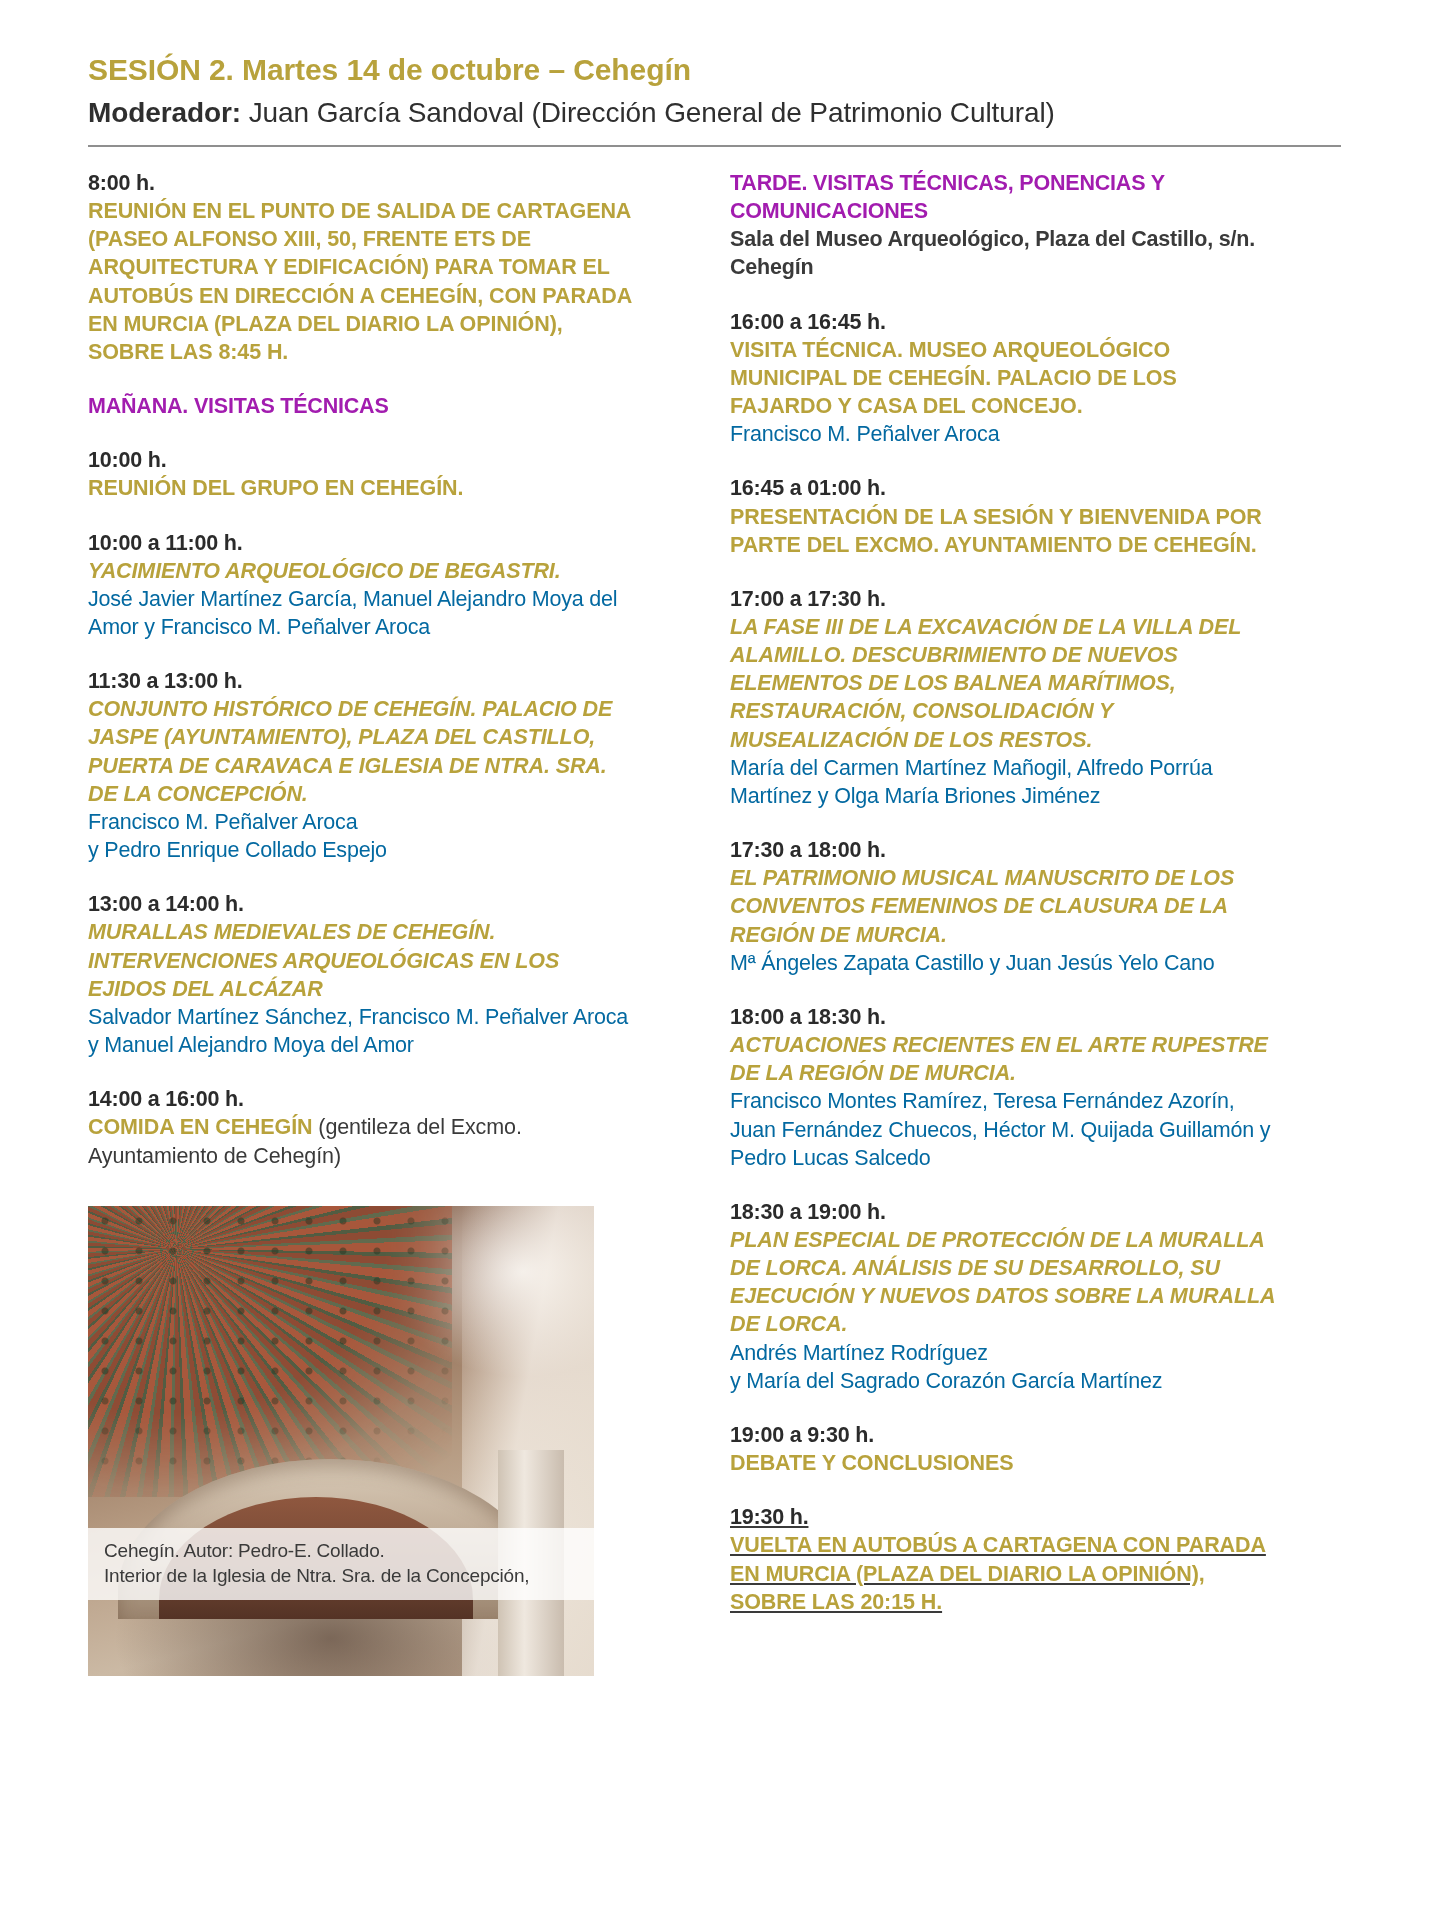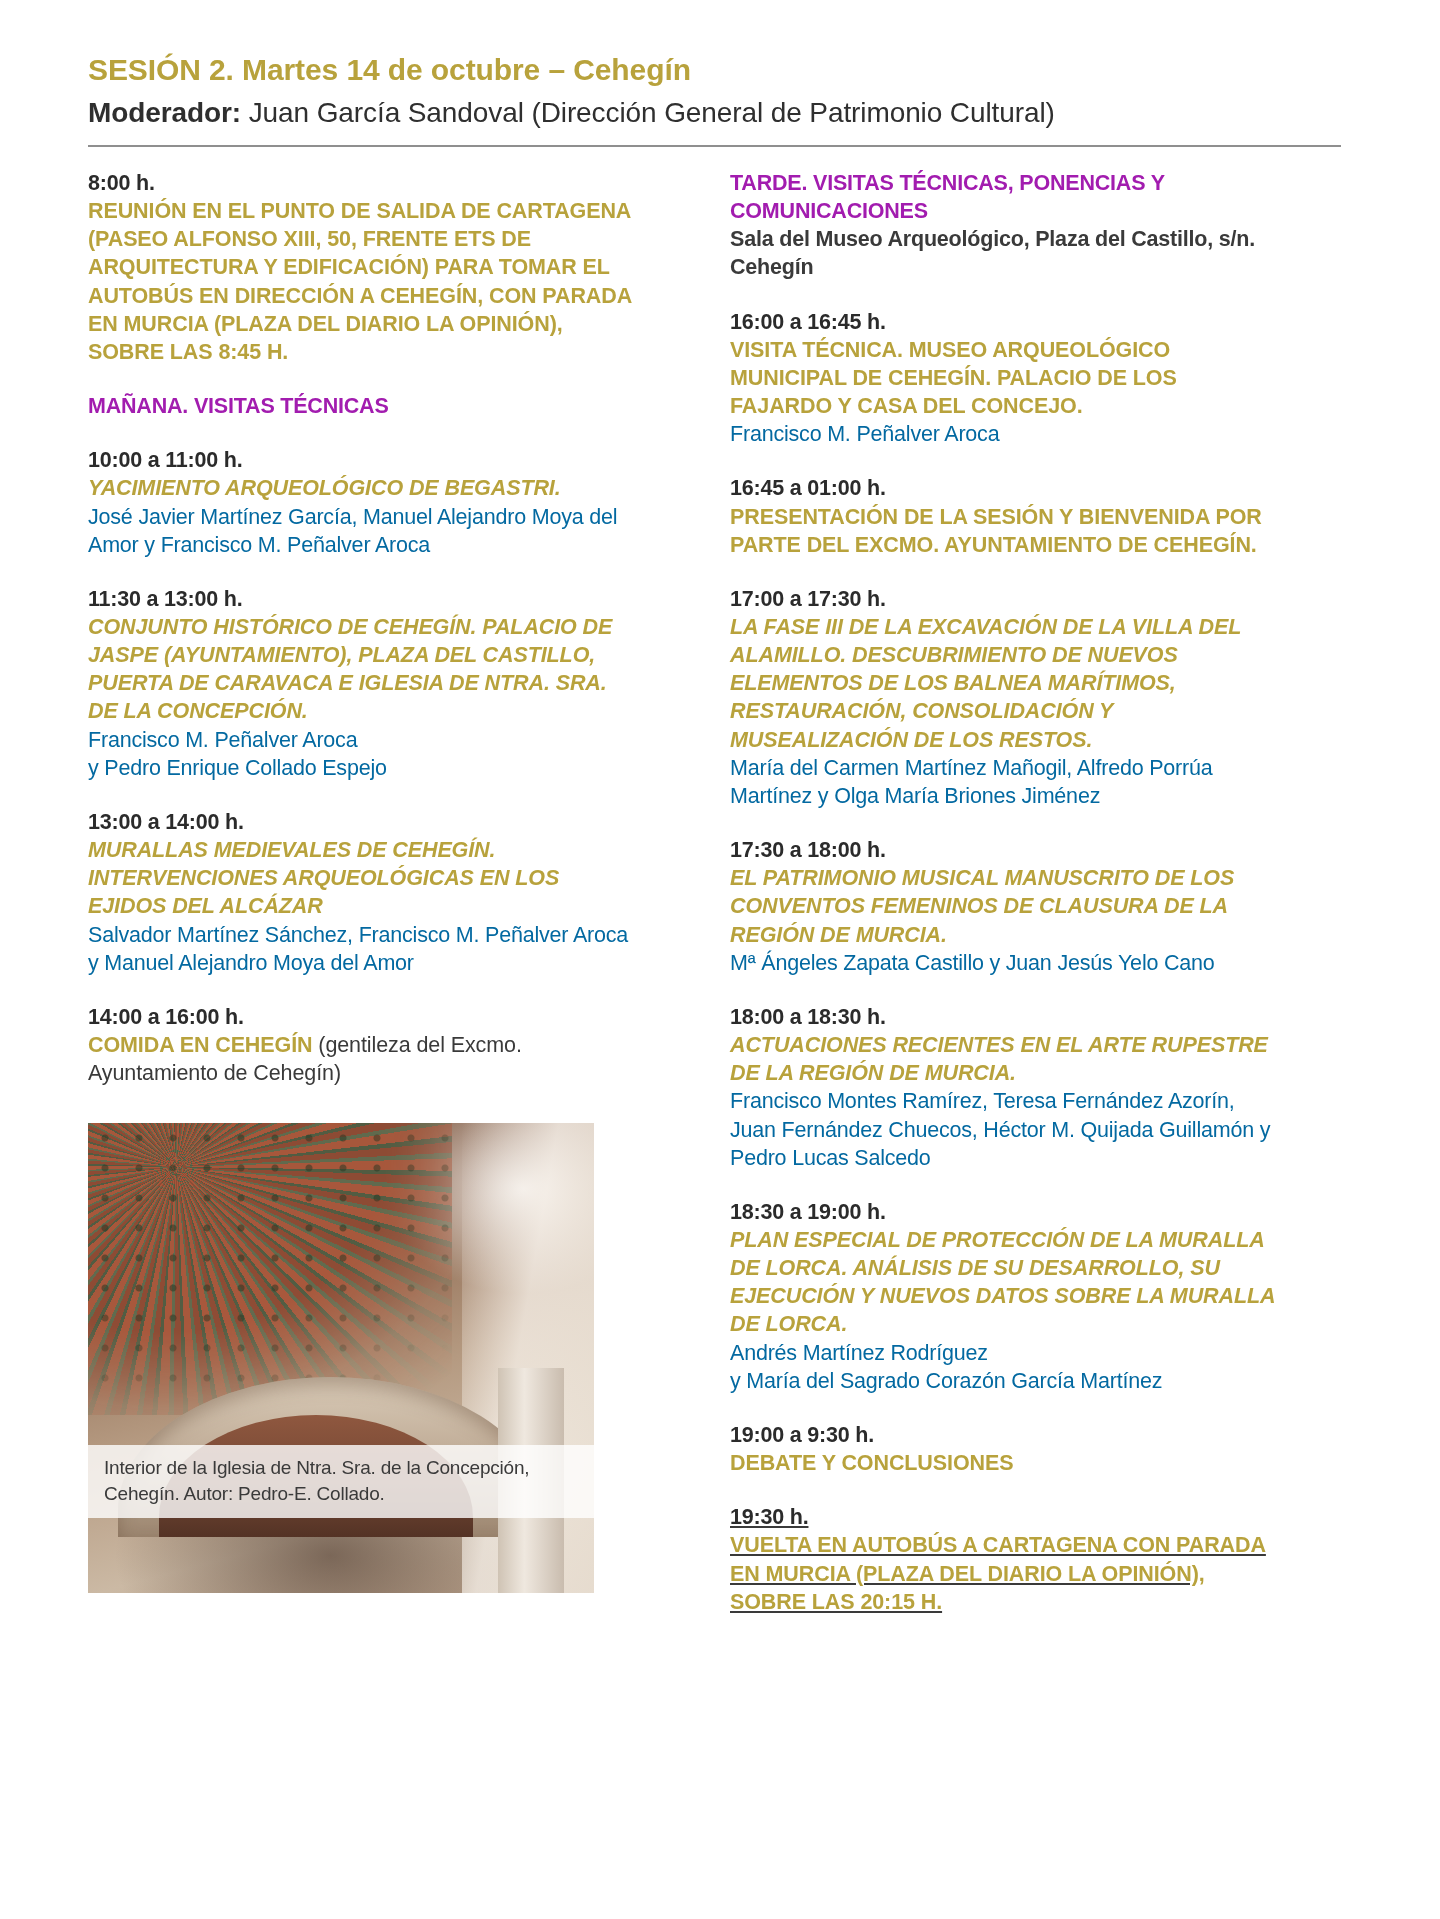--- a/index.html
+++ b/index.html
@@ -238,20 +238,24 @@
 
         <div class="block">
           <div class="time">8:00 h.</div>
           <div class="heading-gold">REUNIÓN EN EL PUNTO DE SALIDA DE CARTAGENA (PASEO ALFONSO XIII, 50, FRENTE ETS DE ARQUITECTURA Y EDIFICACIÓN) PARA TOMAR EL AUTOBÚS EN DIRECCIÓN A CEHEGÍN, CON PARADA EN MURCIA (PLAZA DEL DIARIO LA OPINIÓN), SOBRE LAS 8:45 H.</div>
         </div>
 
         <div class="block">
           <div class="heading-dark">MAÑANA. VISITAS TÉCNICAS</div>
         </div>
 
+        <div class="block">
+          <div class="time">10:00 h.</div>
+          <div class="heading-gold">REUNIÓN DEL GRUPO EN CEHEGÍN.</div>
+        </div>
 
         <div class="block">
           <div class="time">10:00 a 11:00 h.</div>
           <div class="heading-gold italic">YACIMIENTO ARQUEOLÓGICO DE BEGASTRI.</div>
           <div class="people">José Javier Martínez García, Manuel Alejandro Moya del Amor y Francisco M. Peñalver Aroca</div>
         </div>
 
         <div class="block">
           <div class="time">11:30 a 13:00 h.</div>
           <div class="heading-gold italic">CONJUNTO HISTÓRICO DE CEHEGÍN. PALACIO DE JASPE (AYUNTAMIENTO), PLAZA DEL CASTILLO, PUERTA DE CARAVACA E IGLESIA DE NTRA. SRA. DE LA CONCEPCIÓN.</div>
@@ -273,22 +277,22 @@
         <div class="photo-wrap">
           <div class="photo-art">
             <div class="ceiling"></div>
             <div class="ceiling-dots"></div>
             <div class="wall-right"></div>
             <div class="arch-band"></div>
             <div class="arch-inner"></div>
             <div class="column-pillar"></div>
           </div>
           <div class="photo-caption">
+            <p>Cehegín. Autor: Pedro-E. Collado.</p>
             <p>Interior de la Iglesia de Ntra. Sra. de la Concepción,</p>
-            <p>Cehegín. Autor: Pedro-E. Collado.</p>
           </div>
         </div>
 
       </div>
 
       <div class="col col-right">
 
         <div class="block">
           <div class="heading-dark">TARDE. VISITAS TÉCNICAS, PONENCIAS Y COMUNICACIONES</div>
           <div class="venue">Sala del Museo Arqueológico, Plaza del Castillo, s/n. Cehegín</div>

